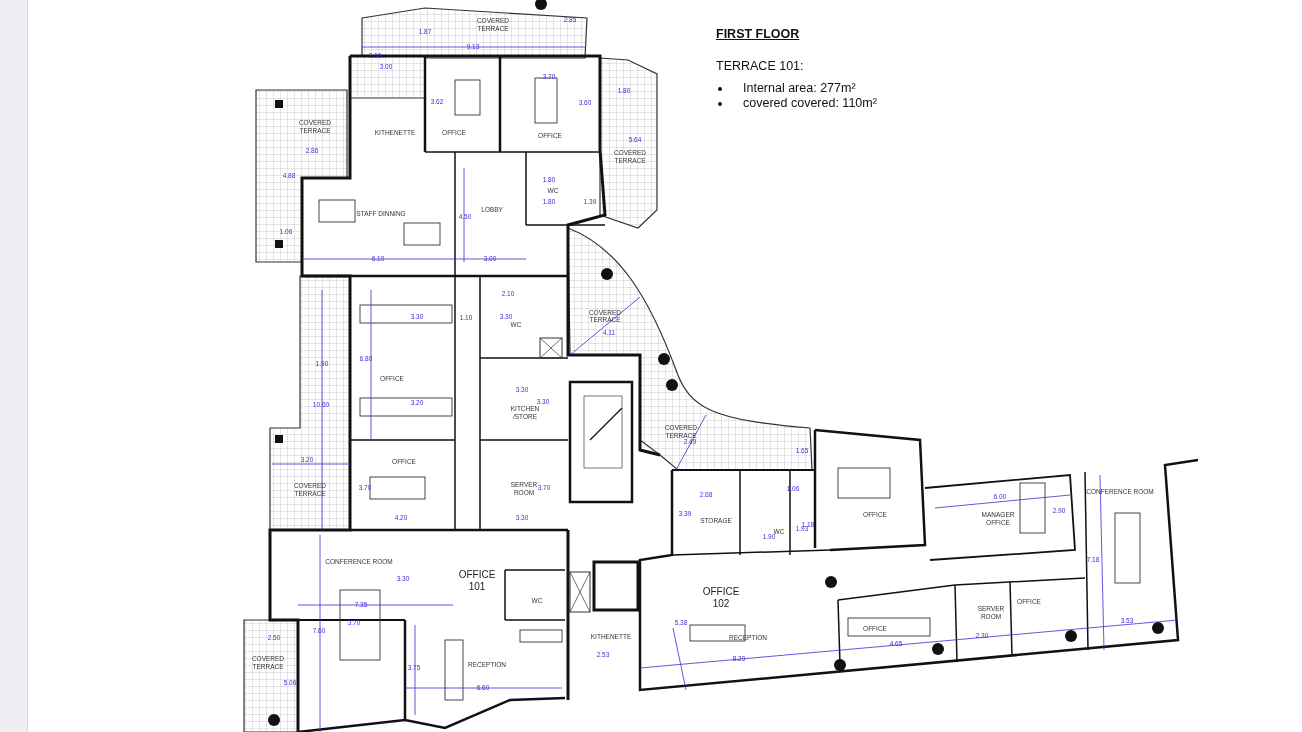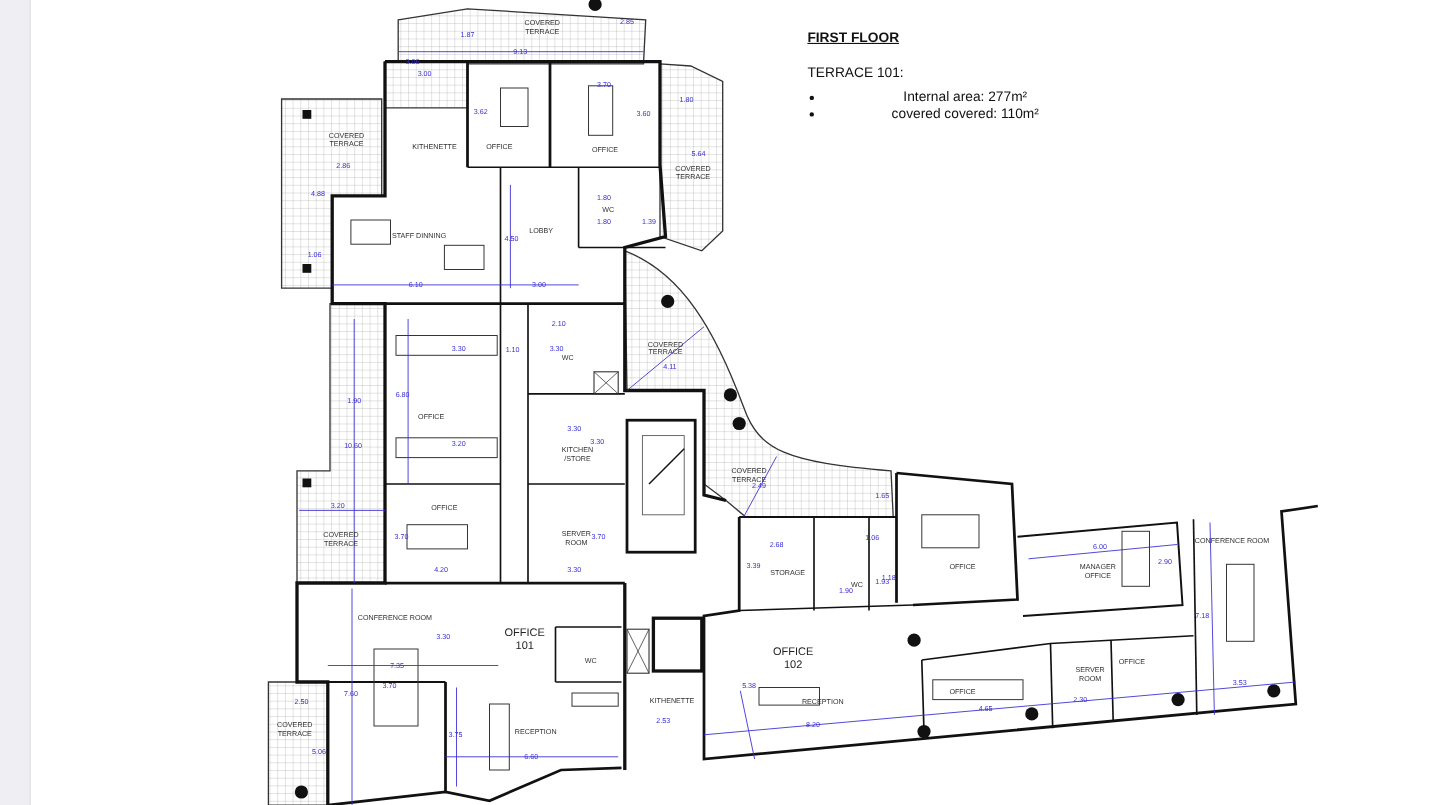--- a/index.html
+++ b/index.html
@@ -1,22 +1,22 @@
 <!DOCTYPE html>
 <html><head>
 <meta charset="utf-8">
 <style>
   html,body{margin:0;padding:0;}
   body{width:1302px;height:732px;overflow:hidden;background:#ffffff;position:relative;font-family:"Liberation Sans",sans-serif;}
   .sidebar{position:absolute;left:0;top:0;width:27px;height:732px;background:#efeff3;border-right:1px solid #d8d8de;box-shadow:1px 0 2px rgba(0,0,0,0.06);}
   .page{position:absolute;left:28px;top:0;width:1274px;height:732px;background:#fff;}
-  .legend{position:absolute;left:734px;top:27px;width:260px;color:#111;font-size:12.5px;}
+  .legend{position:absolute;left:716px;top:27px;width:260px;color:#111;font-size:12.5px;}
   .legend .ttl{font-weight:bold;text-decoration:underline;font-size:12.5px;margin-bottom:18px;}
   .legend .sec{margin-bottom:8px;}
-  .legend ul{margin:0 0 34px 0;padding:0;list-style:none;text-align:center;}
+  .legend ul{margin:0 0 34px 0;padding:0;list-style:none;}
   .legend li{position:relative;padding-left:27px;line-height:15px;font-size:12.5px;}
   .legend li:before{content:"";position:absolute;left:2px;top:6px;width:4px;height:4px;border-radius:50%;background:#111;}
   svg#plan{position:absolute;left:0;top:0;}
   .lbl{font-family:"Liberation Sans",sans-serif;fill:#333;font-size:6.5px;text-anchor:middle;}
   .big{font-family:"Liberation Sans",sans-serif;fill:#222;font-size:10px;text-anchor:middle;}
   .dim{font-family:"Liberation Sans",sans-serif;fill:#3a2fd6;font-size:6.5px;text-anchor:middle;}
 </style>
 </head>
 <body>
 

